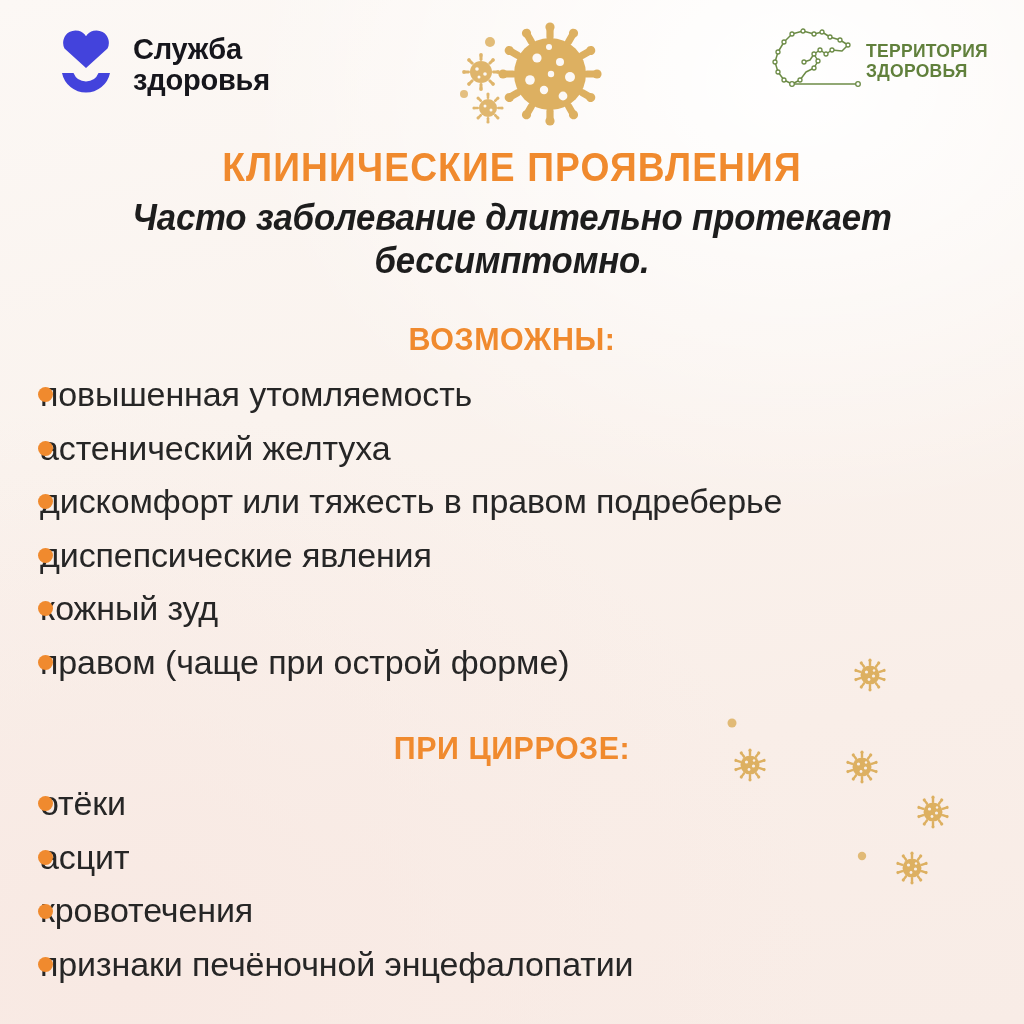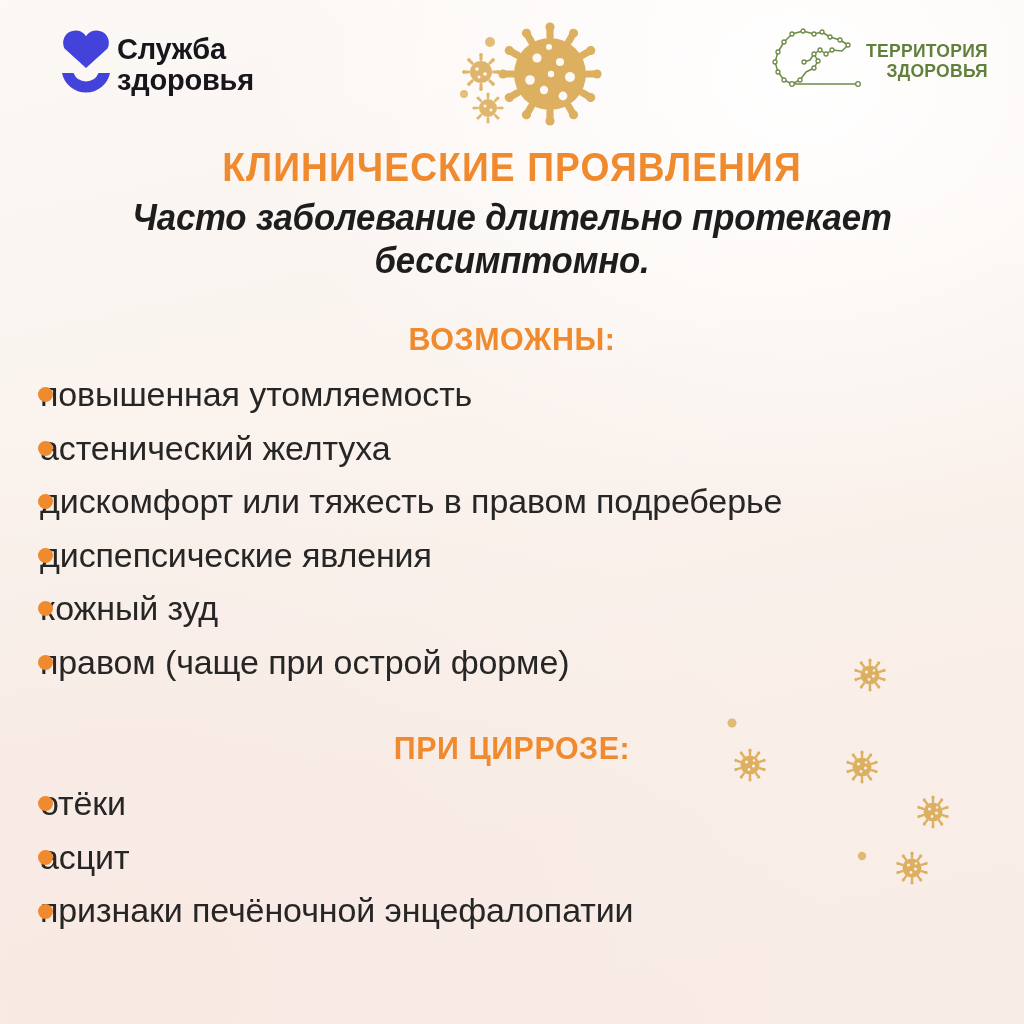--- a/index.html
+++ b/index.html
@@ -20,40 +20,40 @@
   }
 
   
   #header {
     position:absolute; top:0; left:0; right:0; height:132px;
   }
 
   
   #logo-left {
     position:absolute; left:55px; top:28px;
-    display:flex; align-items:center; gap:0;
+    display:flex; align-items:center; gap:16px;
   }
   #logo-mark { width:62px; height:74px; flex:none; display:block; }
   #logo-left-text {
     font-size:29px; font-weight:bold; line-height:1.07;
     color:#16161C; letter-spacing:-0.2px; white-space:pre-line;
   }
 
   
   #virus-cluster-top { position:absolute; left:438px; top:16px; width:190px; height:112px; }
 
   
   #logo-right {
     position:absolute; right:36px; top:28px;
     display:flex; align-items:center; gap:4px;
   }
   #map-mark { width:92px; height:66px; flex:none; display:block; }
   #logo-right-text {
     font-size:17.5px; font-weight:bold; line-height:1.16;
-    color:#61803C; letter-spacing:0.3px; text-align:right; white-space:pre-line;
+    color:#61803C; letter-spacing:0.3px; text-align:left; white-space:pre-line;
   }
 
   
   #content { position:absolute; top:146px; left:0; right:0; }
 
   .h-main {
     text-align:center;
     font-size:40px; font-weight:bold;
     color:#F08A2E;
     letter-spacing:1.2px;
@@ -331,20 +331,21 @@
       <li>диспепсические явления</li>
       <li>кожный зуд</li>
       <li>правом (чаще при острой форме)</li>
     </ul>
 
     <h2 class="h-section" id="sec-cirroz">ПРИ ЦИРРОЗЕ:</h2>
 
     <ul class="symptoms">
       <li>отёки</li>
       <li>асцит</li>
+      <li>кровотечения</li>
       <li>признаки печёночной энцефалопатии</li>
     </ul>
   </div>
 
   <svg id="virus-scatter" viewBox="0 0 324 280">
     <defs>
       <g id="vsmall">
         <circle r="9.5"></circle>
         <g>
             <rect x="-1.2" y="-14.5" width="2.4" height="5.5" rx="1.1"></rect>

